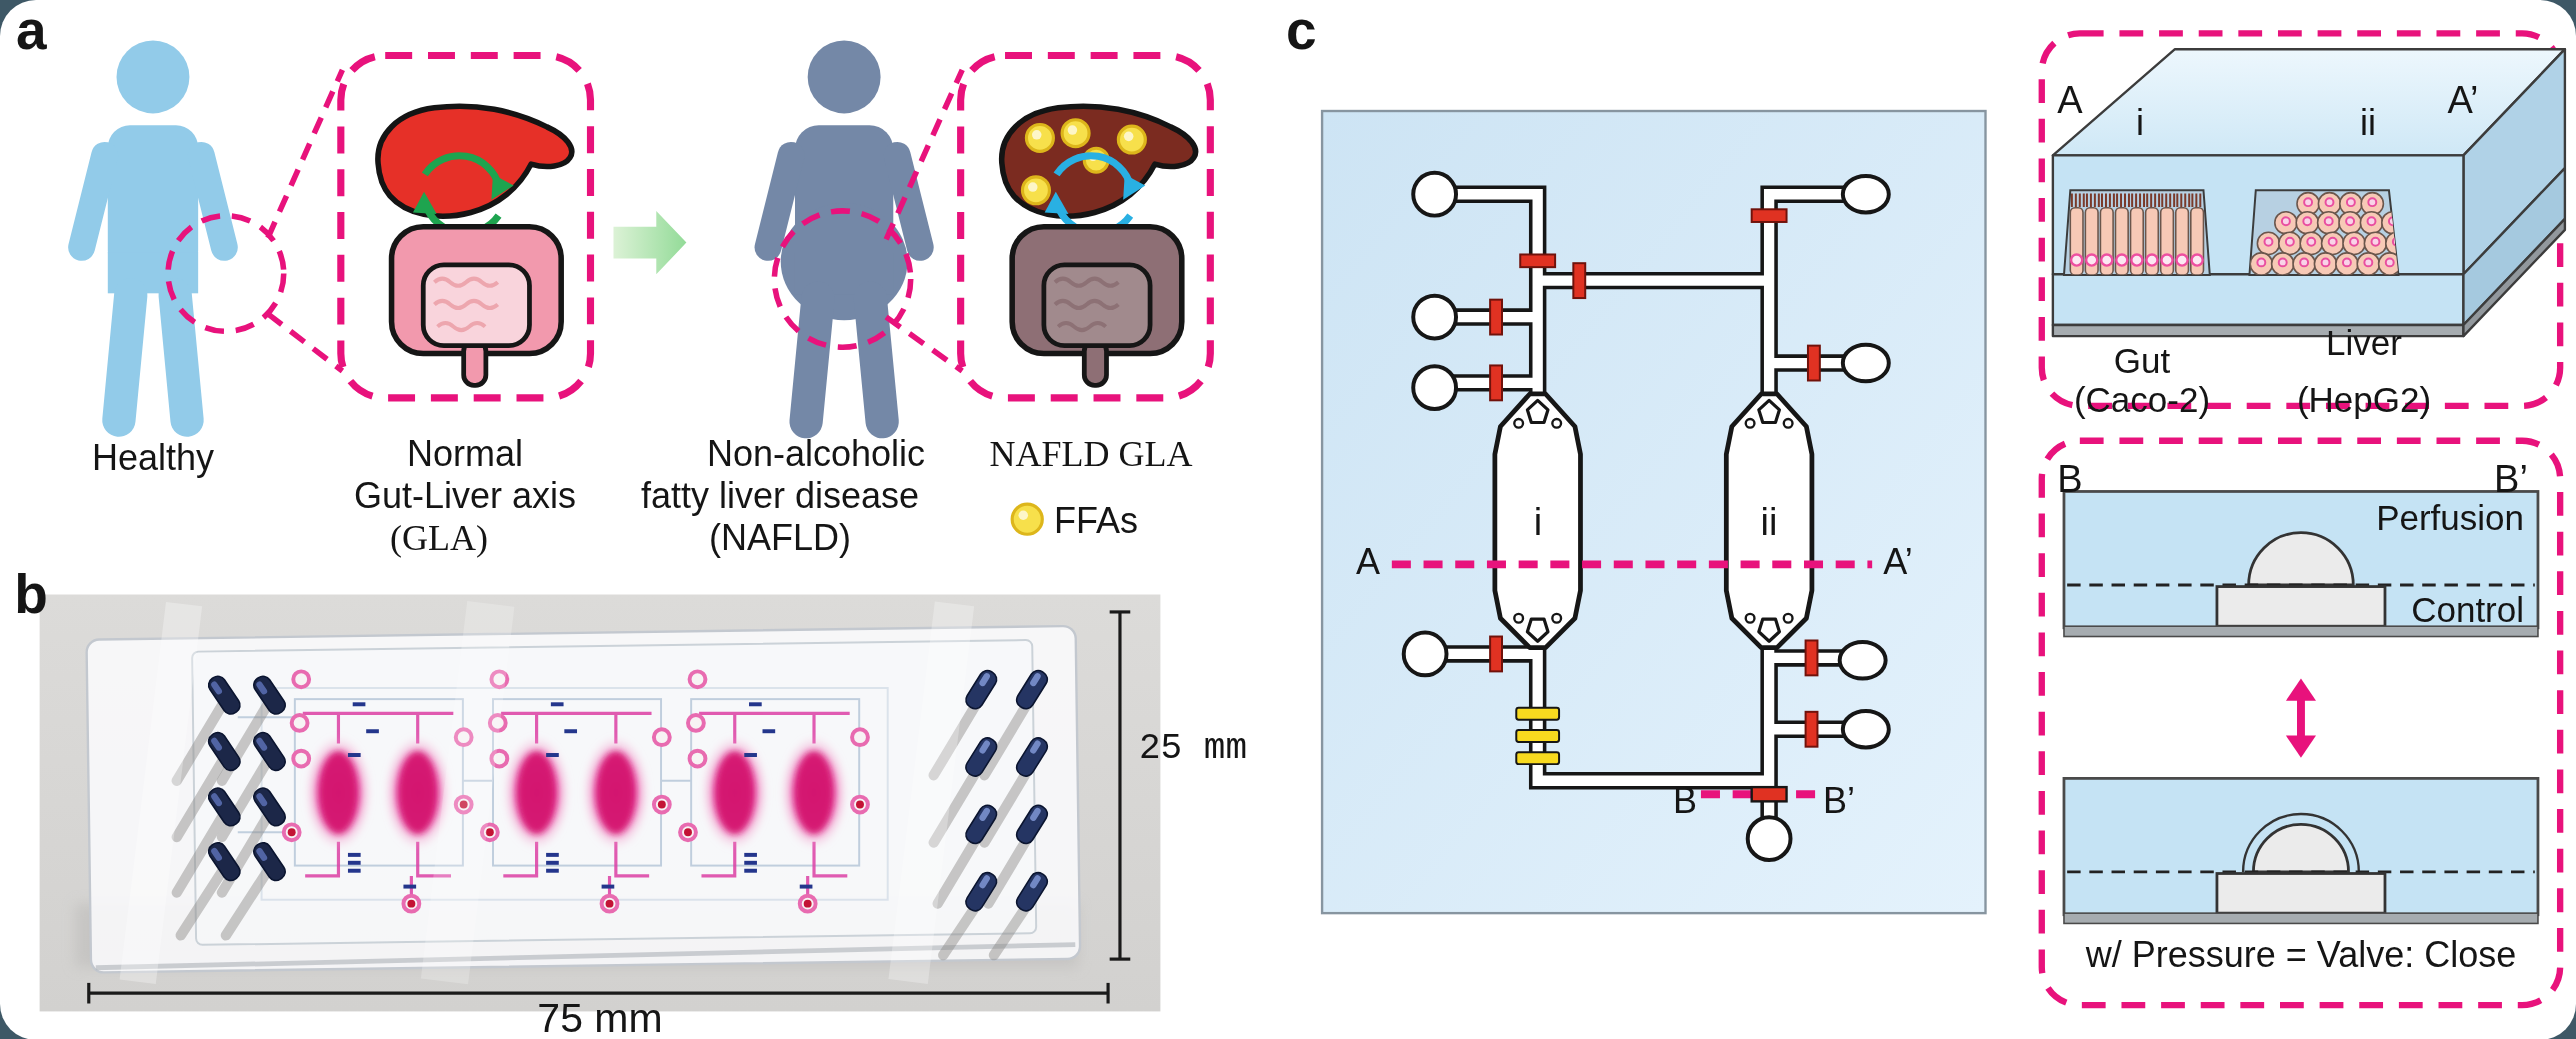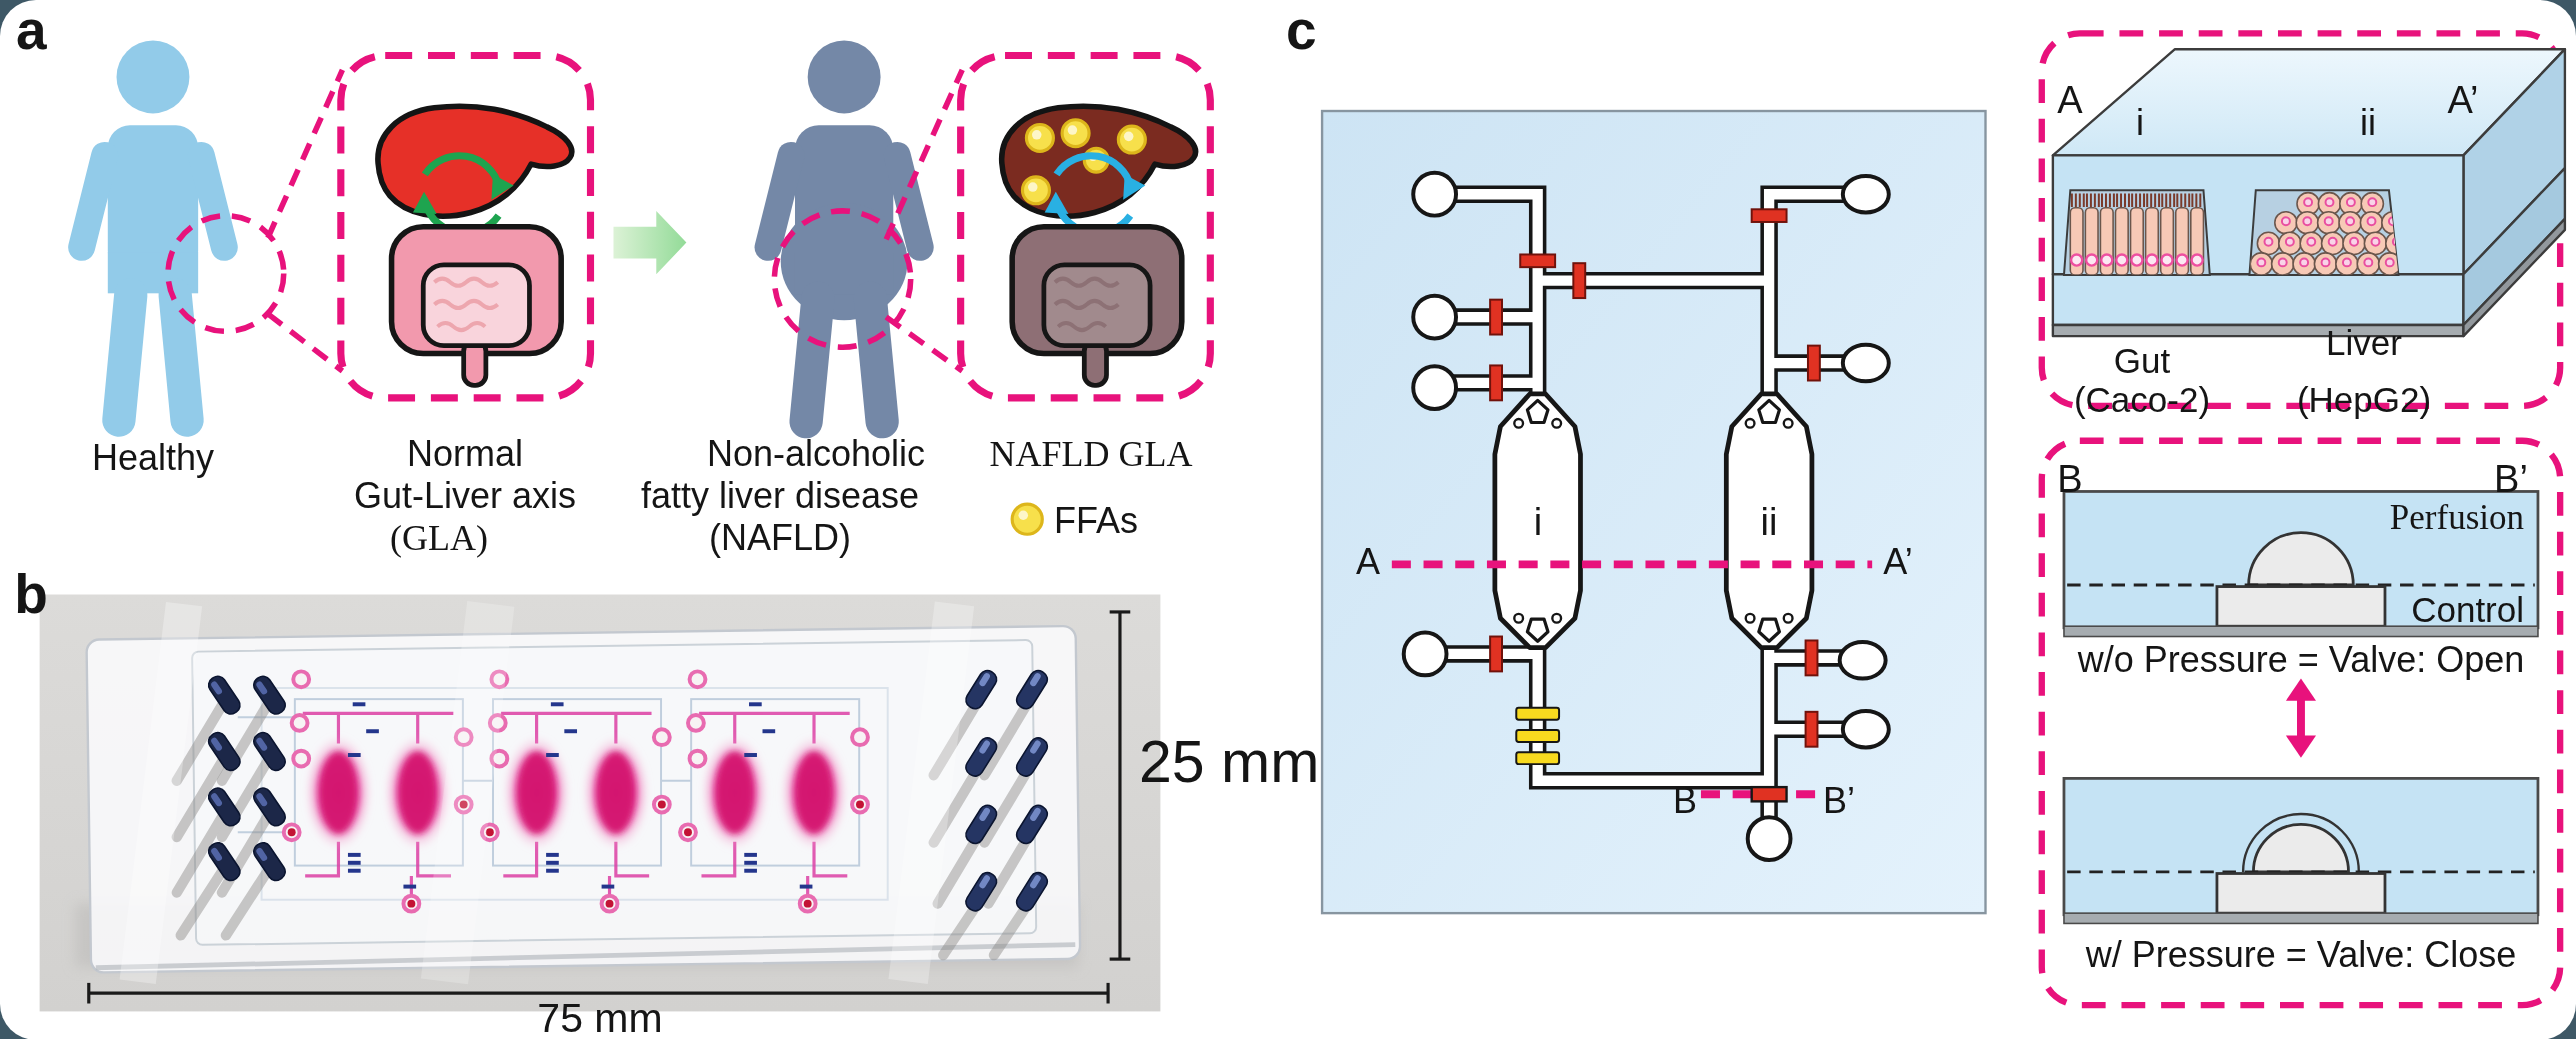--- a/index.html
+++ b/index.html
@@ -5,21 +5,21 @@
   html,body{margin:0;padding:0;background:#3E5866;}
   .stage{position:relative;width:2576px;height:1040px;background:#3E5866;overflow:hidden;
          font-family:"Liberation Sans",sans-serif;}
   .page{position:absolute;inset:0;background:#ffffff;border-radius:36px;}
   svg{position:absolute;left:0;top:0;}
   .lbl{position:absolute;color:#151515;white-space:nowrap;line-height:1.12;}
   .ctr{transform:translateX(-50%);}
   .panel-letter{font-size:55px;font-weight:bold;}
   .cap{font-size:36px;}
   .dim75{font-size:41px;}
-  .dim25{font-size:59px;}
+  .dim25{font-size:36px;font-family:Liberation Mono, monospace;}
   .sec{font-size:36px;}
   .sec2{font-size:38px;}
   .cham{font-size:38px;font-weight:500;}
   .cscap{font-size:35px;}
 </style>
 </head>
 <body>
 
 <div class="stage">
   <div class="page"></div>
@@ -568,18 +568,17 @@
   <div class="lbl sec2 ctr" style="left:2463px;top:79px;">A’</div>
   <div class="lbl sec ctr" style="left:2140px;top:103px;">i</div>
   <div class="lbl sec ctr" style="left:2368px;top:103px;">ii</div>
   <div class="lbl cscap ctr" style="left:2142px;top:341px;">Gut</div>
   <div class="lbl cscap ctr" style="left:2142px;top:380px;">(Caco-2)</div>
   <div class="lbl cscap ctr" style="left:2364px;top:323px;">Liver</div>
   <div class="lbl cscap ctr" style="left:2364px;top:380px;">(HepG2)</div>
 
   <div class="lbl sec2 ctr" style="left:2070px;top:458px;">B</div>
   <div class="lbl sec2 ctr" style="left:2511px;top:458px;">B’</div>
-  <div class="lbl cscap" style="right:52px;top:498px;font-family:Liberation Serif, serif;">Perfusion</div>
+  <div class="lbl cscap" style="right:52px;top:498px;">Perfusion</div>
   <div class="lbl cscap" style="right:52px;top:590px;">Control</div>
-  <div class="lbl cap ctr" style="left:2301px;top:640px;">w/o Pressure = Valve: Open</div>
   <div class="lbl cap ctr" style="left:2301px;top:935px;text-align:right;">w/ Pressure = Valve: Close</div>
 </div>
 
 
 </body></html>

